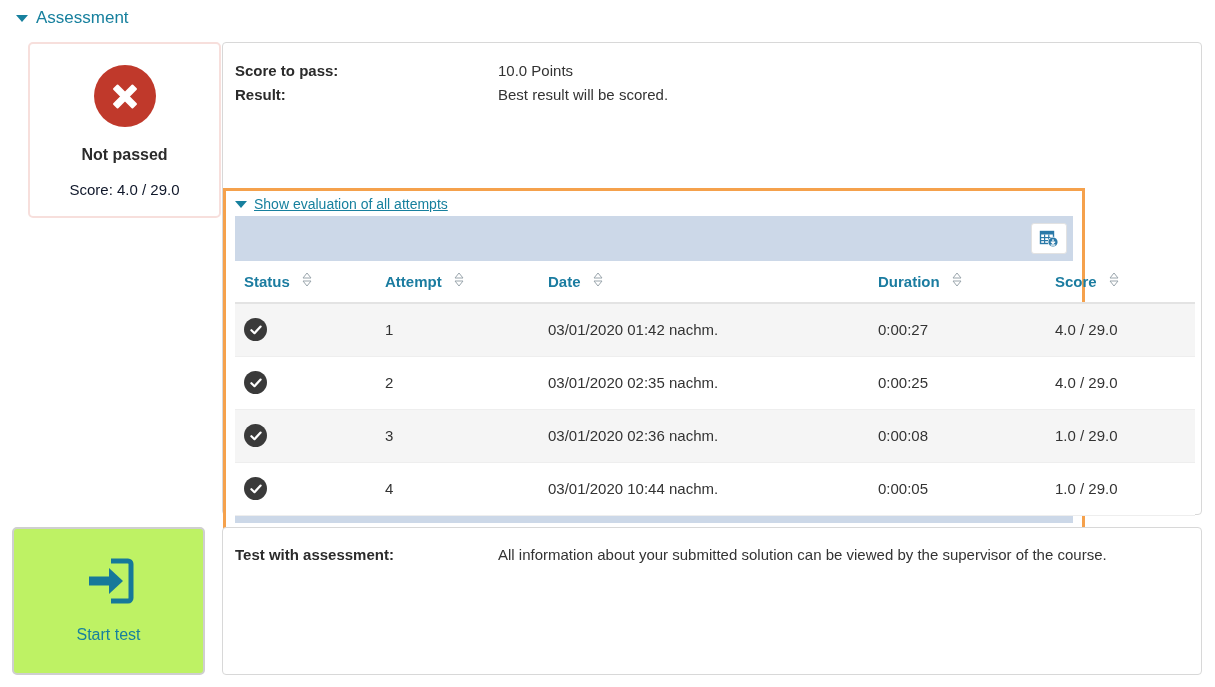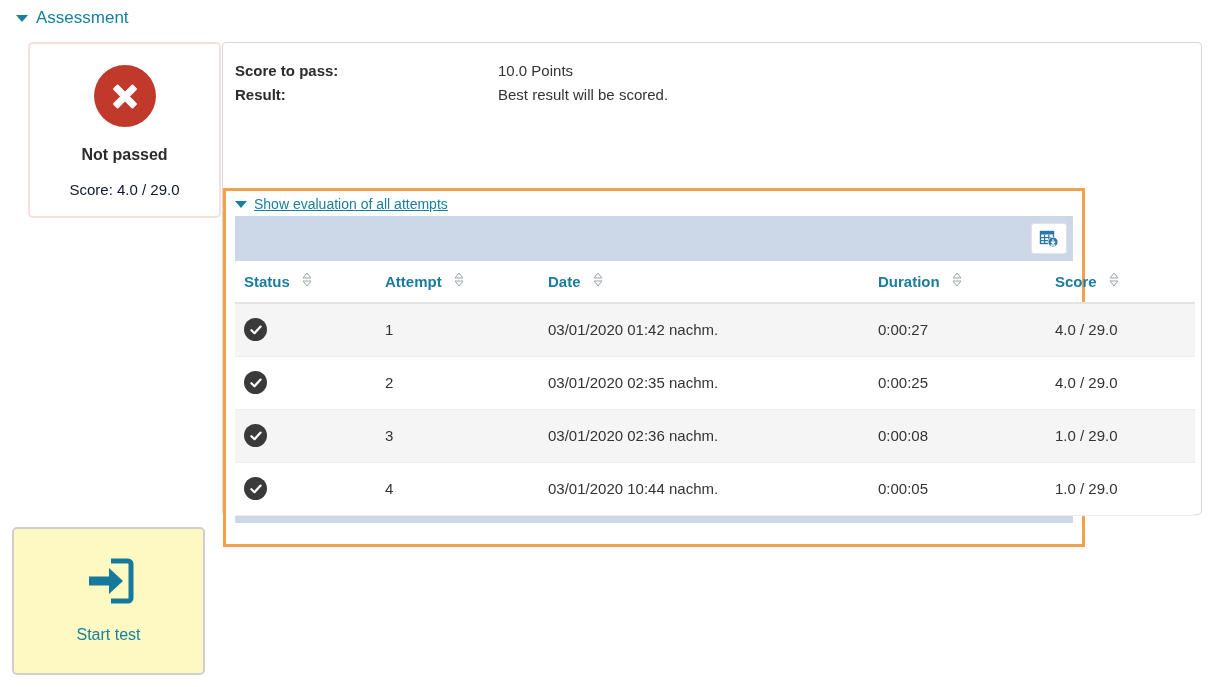--- a/index.html
+++ b/index.html
@@ -55,21 +55,21 @@
   .status-score {
     margin-top: 17px; font-size: 15px; color: #0f172a;
   }
 
   
   .start-card {
     position: absolute; left: 12px; top: 527px;
     width: 193px; height: 148px;
     border: 2px solid #cfcfcf;
     border-radius: 5px;
-    background: #fef9c3;
+    background: #bef264;
     display: flex; flex-direction: column; align-items: center;
     justify-content: center;
     cursor: pointer;
   }
   .start-icon { margin-top: -6px; }
   .start-label { margin-top: 13px; font-size: 16px; color: #17809e; }
 
   
   .info-panel {
     position: absolute; left: 222px; top: 42px;
@@ -388,14 +388,20 @@
           <td class="c-duration">0:00:05</td>
           <td class="c-score">1.0 / 29.0</td>
         </tr>
       </tbody>
     </table>
 
     <div class="table-foot-bar"></div>
 
   </div>
 
+  <div class="bottom-panel">
+    <div class="bottom-row">
+      <div class="bottom-key">Test with assessment:</div>
+      <div class="bottom-val">All information about your submitted solution can be viewed by the supervisor of the course.</div>
+    </div>
+  </div>
 
 </div>
 
 </body></html>

